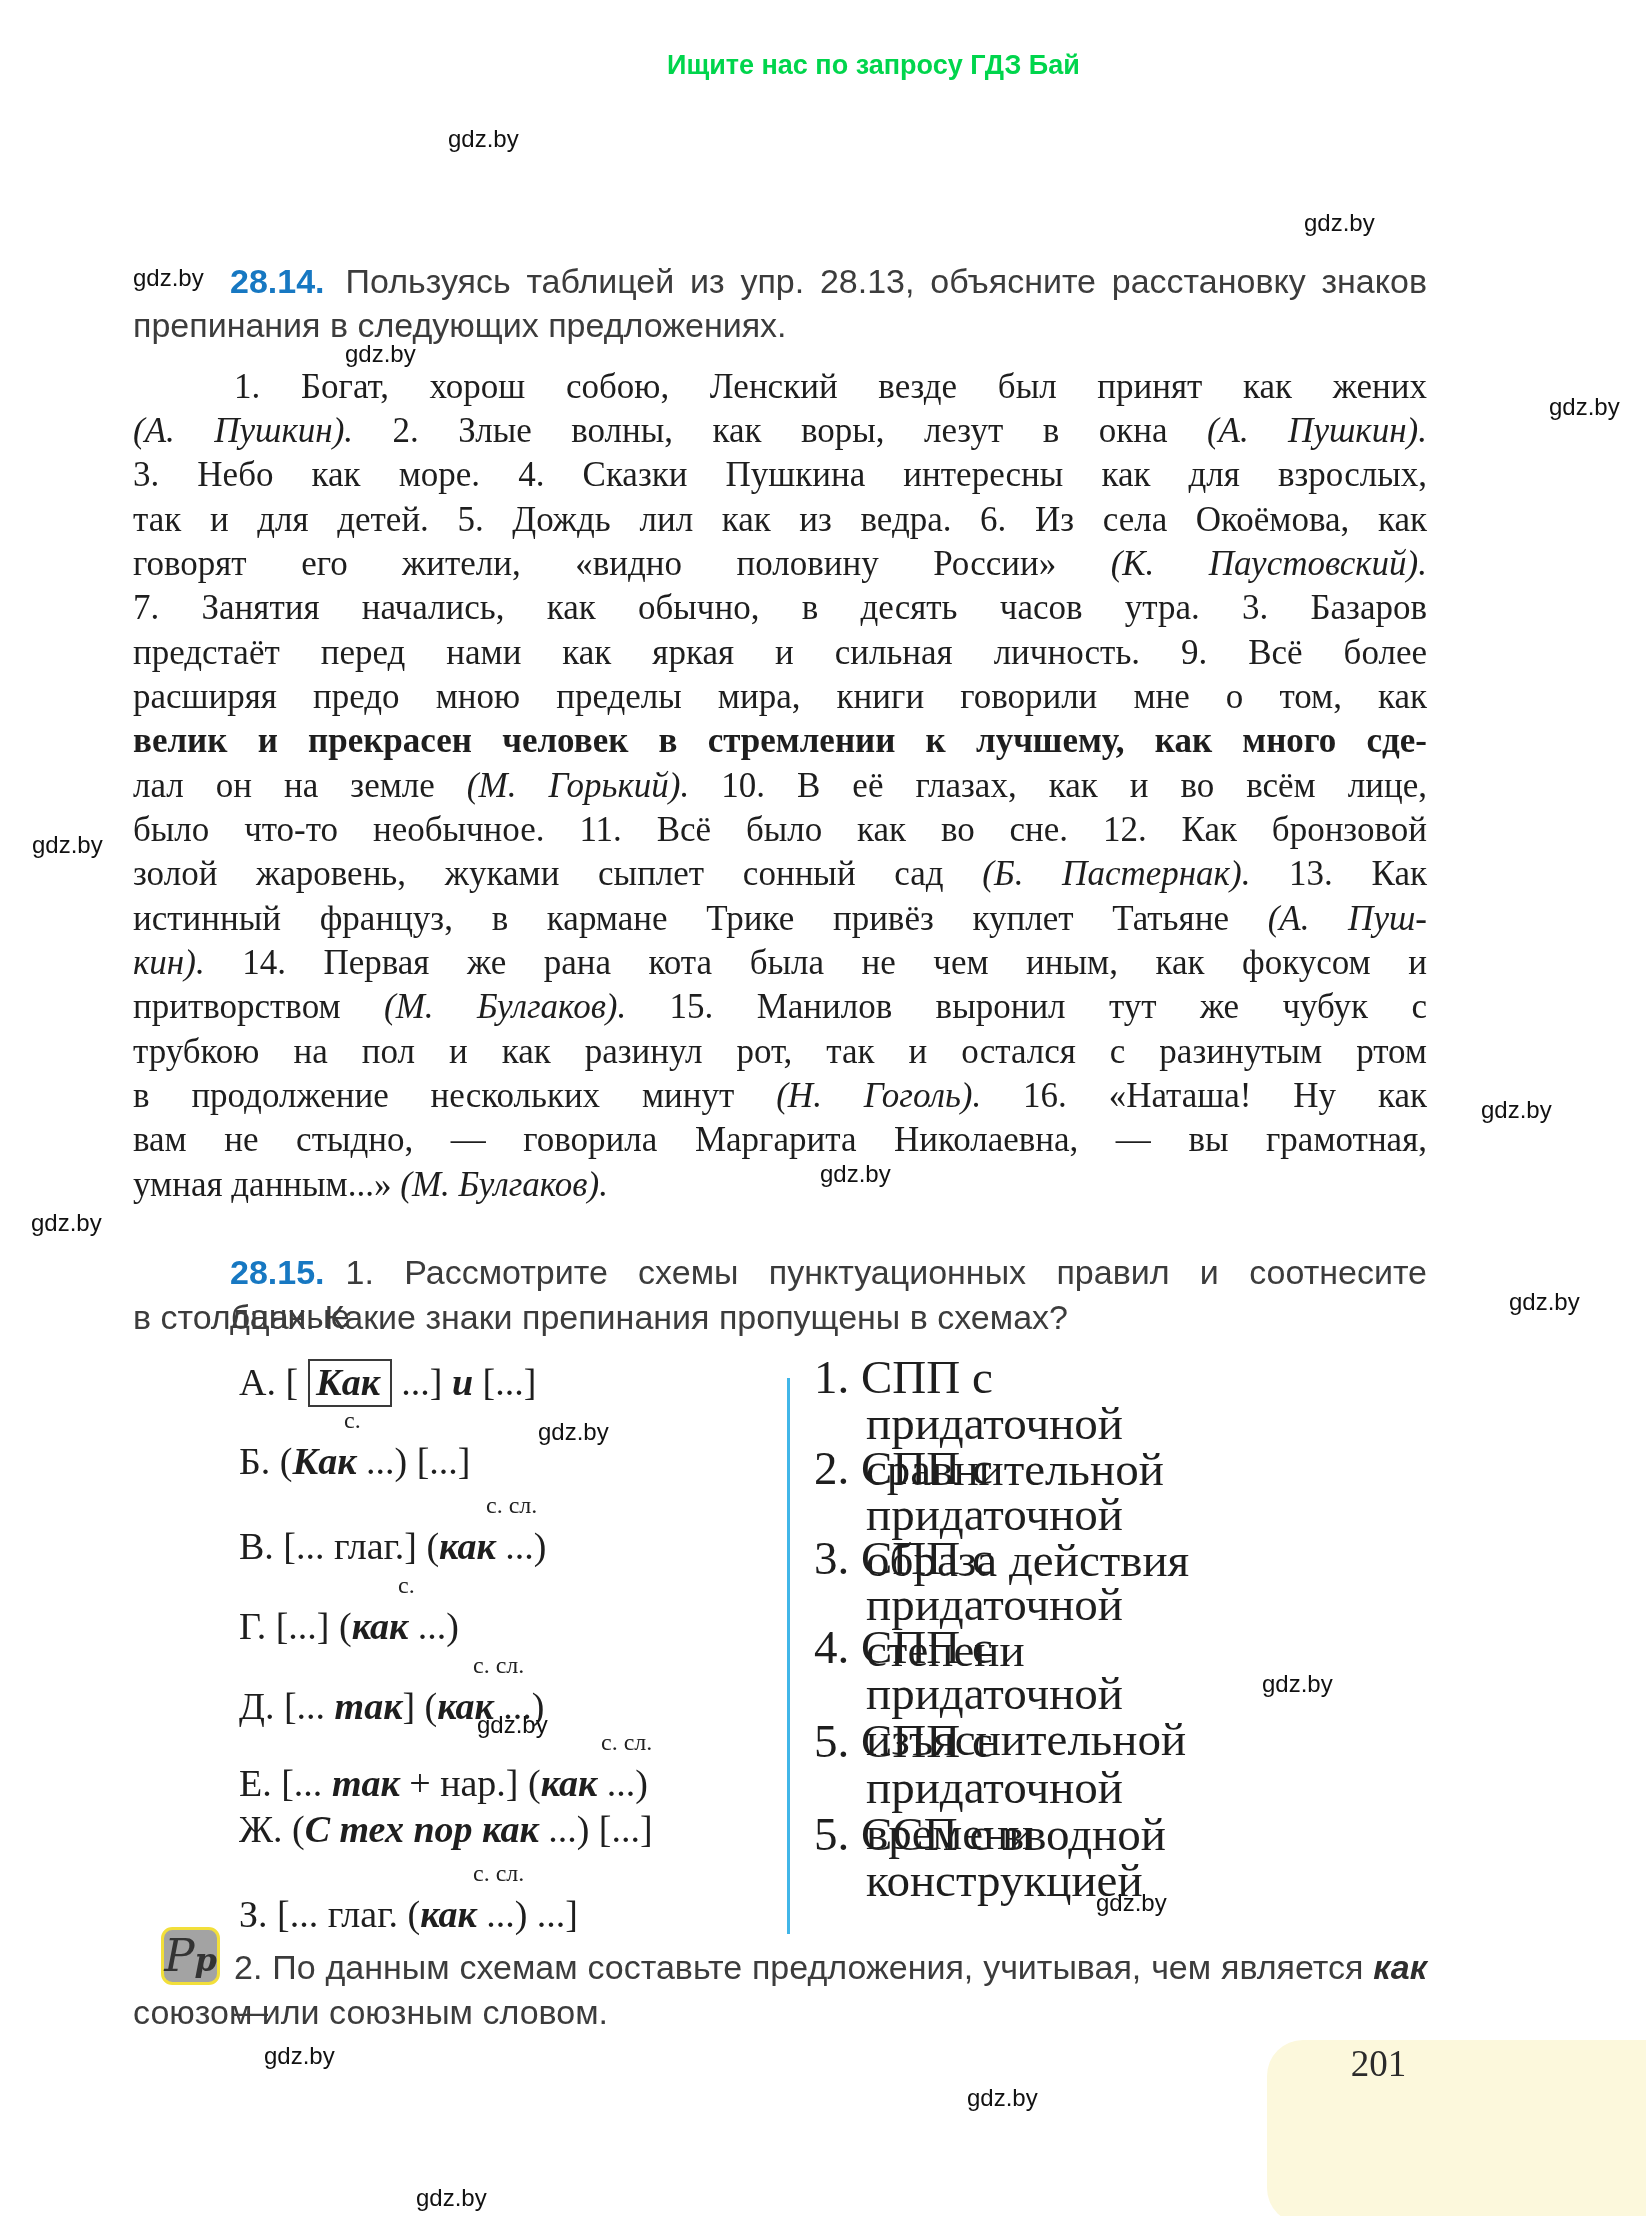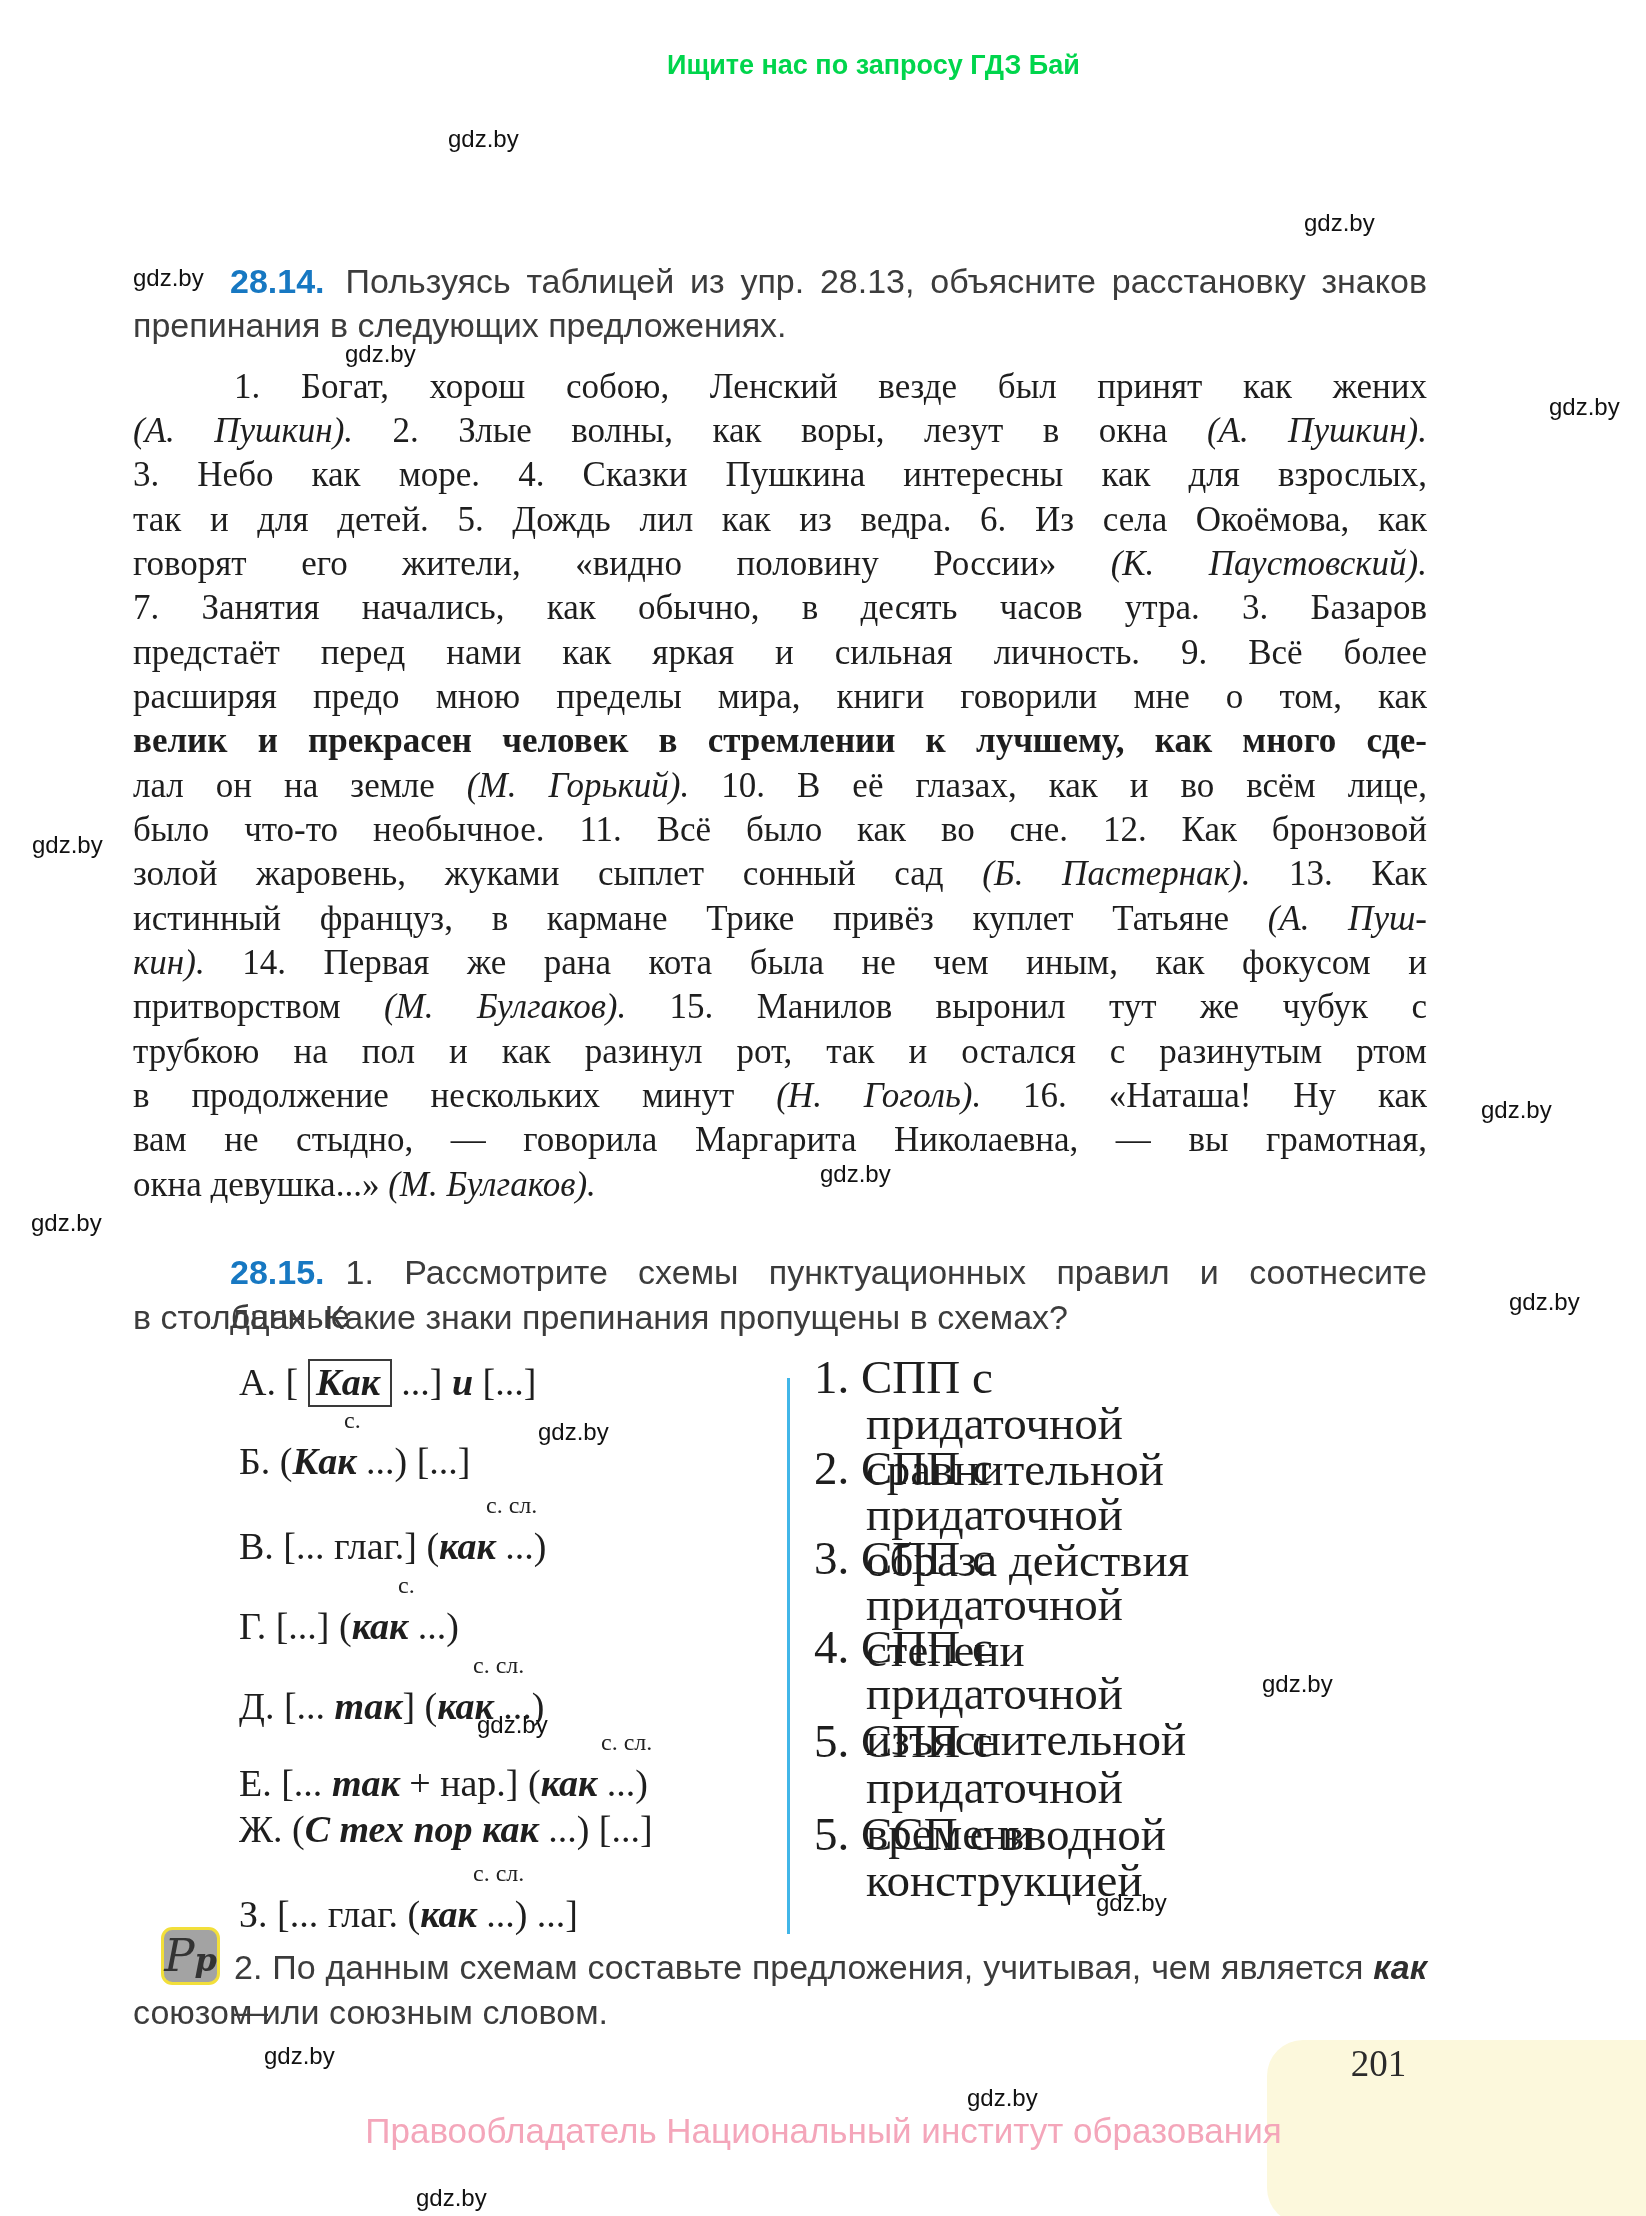--- a/index.html
+++ b/index.html
@@ -90,21 +90,21 @@
       <div class="bline just" style="top: 671px; font-weight: bold;"><span>велик и прекрасен человек в стремлении к лучшему, как много сде-</span></div>
       <div class="bline just" style="top: 716px;"><span>лал он на земле </span><span class="it">(М. Горький).</span><span> 10. В её глазах, как и во всём лице,</span></div>
       <div class="bline just" style="top: 760px;"><span>было что-то необычное. 11. Всё было как во сне. 12. Как бронзовой</span></div>
       <div class="bline just" style="top: 804px;"><span>золой жаровень, жуками сыплет сонный сад </span><span class="it">(Б. Пастернак).</span><span> 13. Как</span></div>
       <div class="bline just" style="top: 849px;"><span>истинный француз, в кармане Трике привёз куплет Татьяне </span><span class="it">(А. Пуш-</span></div>
       <div class="bline just" style="top: 893px;"><span class="it">кин).</span><span> 14. Первая же рана кота была не чем иным, как фокусом и</span></div>
       <div class="bline just" style="top: 937px;"><span>притворством </span><span class="it">(М. Булгаков).</span><span> 15. Манилов выронил тут же чубук с</span></div>
       <div class="bline just" style="top: 982px;"><span>трубкою на пол и как разинул рот, так и остался с разинутым ртом</span></div>
       <div class="bline just" style="top: 1026px;"><span>в продолжение нескольких минут </span><span class="it">(Н. Гоголь).</span><span> 16. «Наташа! Ну как</span></div>
       <div class="bline just" style="top: 1070px;"><span>вам не стыдно, — говорила Маргарита Николаевна, — вы грамотная,</span></div>
-      <div class="bline" style="top: 1115px;"><span>окна девушка...» </span><span class="it">(М. Булгаков).</span></div>
+      <div class="bline" style="top: 1115px;"><span>умная данным...» </span><span class="it">(М. Булгаков).</span></div>
     </div>
 
   <div class="hline sans just" style="left:230px;top:1202px;width:1197px;">
     <span class="exnum">28.15.</span><span>1. Рассмотрите схемы пунктуационных правил и соотнесите данные</span>
   </div>
   <div class="hline sans" style="top:1247px;">в столбцах. Какие знаки препинания пропущены в схемах?</div>
 
   <div>
       <div class="scheme" style="top: 1312px;"><span class="pl">А. </span><span class="pl"><span>[ </span><span class="boxed">Как</span><span> ...] </span><span class="bi">и</span><span> [...]</span></span></div>
       <div class="scheme" style="top: 1391px;"><span class="slabel" style="left: 105px;">с.</span><span class="pl">Б. </span><span class="pl"><span>(</span><span class="bi">Как</span><span> ...) [...]</span></span></div>
@@ -128,17 +128,16 @@
     </div>
 
   <div class="ricon">
     <span class="p1">Р</span><span class="p2">р</span>
   </div>
   <div class="tline just" style="left:234px;top:1897px;width:1193px;"><span>2. По данным схемам составьте предложения, учитывая, чем является </span><span class="bi">как</span><span> —</span></div>
   <div class="tline" style="left:133px;top:1942px;">союзом или союзным словом.</div>
 
   <div class="ybox"></div>
   <div class="pagenum">201</div>
-  <div class="copyright" style="color: rgb(244, 166, 186);">Правообладатель Национальный институт образования</div>
   <div class="links" style="color: rgb(42, 62, 216);">gdz by  //  гдз бай  //  гдз by</div>
 
 </div>
 
 
 </body></html>

